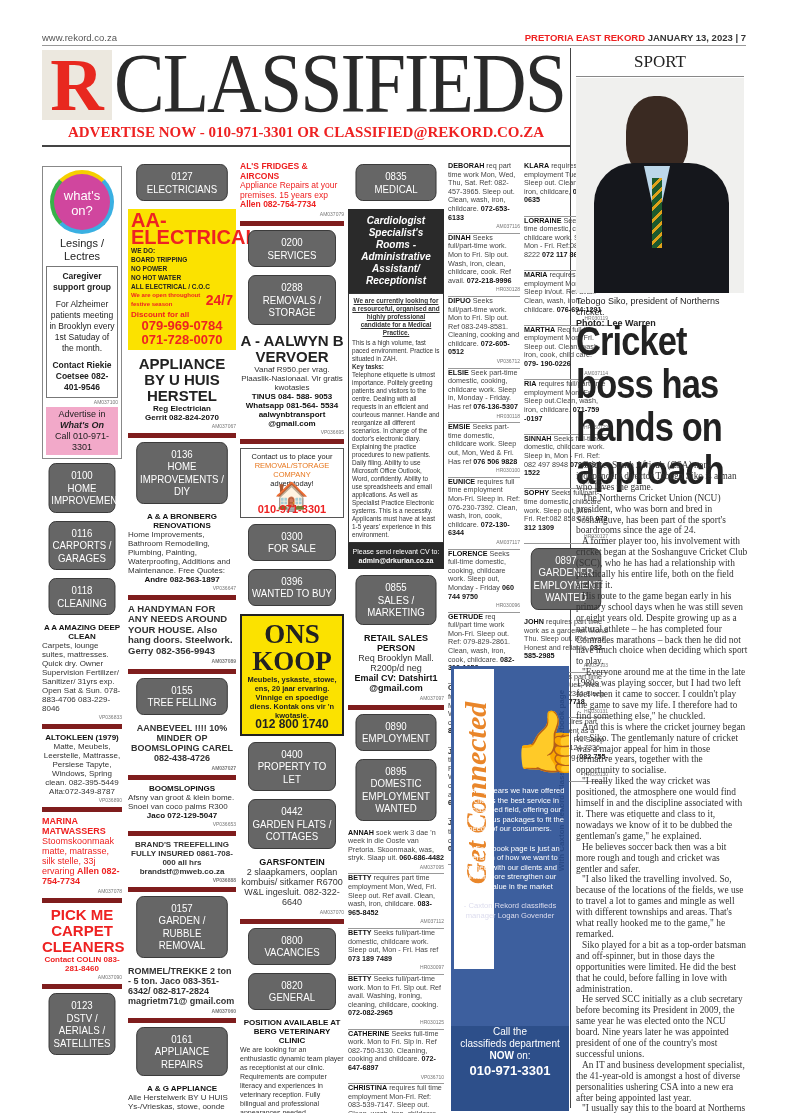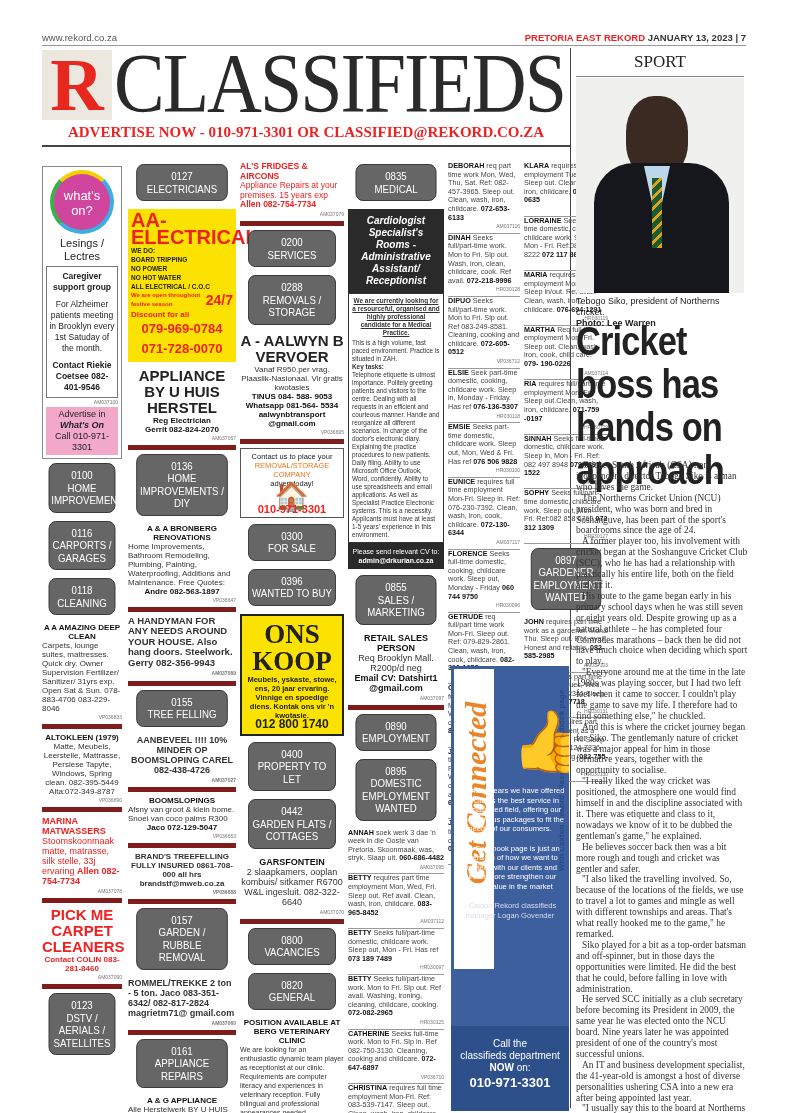--- a/index.html
+++ b/index.html
@@ -88,21 +88,21 @@
     <div style="white-space:pre-line;font-size:6.5px;font-weight:bold;line-height:9px">WE DO:
 BOARD TRIPPING
 NO POWER
 NO HOT WATER
 ALL ELECTRICAL / C.O.C</div>
     <div style="display:flex;align-items:center;color:#e22;font-size:6px;font-weight:bold">
         <span>We are open throughout festive season</span>
         <span style="font-size:14px">24/7</span>
       </div>
     <div style="color:#e22;font-weight:bold;font-size:8px">Discount for all</div>
-    <div style="white-space:pre-line;color:#e22;font-weight:bold;font-size:13px;line-height:20px;text-align:center">079-969-0784
+    <div style="white-space:pre-line;color:#e22;font-weight:bold;font-size:13px;line-height:14px;text-align:center">079-969-0784
 071-728-0070</div>
   </div>
   <div class="ad"><div class="big">APPLIANCE BY U HUIS HERSTEL</div><b>Reg Electrician</b><br><b>Gerrit 082-824-2070</b><span class="ref">AM037067</span></div>
   <div class="cat" style="white-space:pre-line">0136
 HOME
 IMPROVEMENTS / DIY</div>
   <div class="ad"><b>A &amp; A BRONBERG RENOVATIONS</b><div style="text-align:left">Home Improvements, Bathroom Remodeling, Plumbing, Painting, Waterproofing, Additions and Maintenance. Free Quotes:</div><b>Andre 082-563-1897</b><span class="ref">VP036647</span></div>
   <div class="ad" style="text-align:left;font-size:9.5px;line-height:10.5px;font-weight:bold"><span>A HANDYMAN FOR ANY NEEDS AROUND YOUR HOUSE. Also hang doors. Steelwork.</span> <span>Gerry 082-356-9943</span><span class="ref">AM037089</span></div>
   <div class="cat" style="white-space:pre-line">0155
 TREE FELLING</div>
@@ -226,21 +226,21 @@
 <div class="abs" style="left:451px;top:666px;width:118px;height:445px;background:#3d5f9e;color:#fff;overflow:hidden">
   <div style="position:absolute;left:3px;top:3px;width:40px;height:300px;background:#fff"></div>
   <div style="position:absolute;left:-100px;top:110px;width:250px;transform:rotate(-90deg);color:#e9862a;font-family:'Liberation Serif',serif;font-style:italic;font-weight:bold;font-size:30px;text-align:center">Get Connected</div>
   <div style="position:absolute;left:-70px;top:110px;width:240px;transform:rotate(-90deg);color:#2a4a86;font-size:8px;font-weight:bold;text-align:center;margin-left:60px">With Caxton Rekord Classifieds Facebook page</div>
   <div style="position:absolute;left:60px;top:40px;font-size:60px;color:#cfe0ee">👍</div>
   <div style="position:absolute;left:4px;top:120px;width:110px;text-align:center;font-size:7.6px;line-height:9.6px">
     <div>For many years we have offered our clients the best service in the classified field, offering our client various packages to fit the needs of our consumers.</div><br>
     <div>The Facebook page is just an extension of how we want to connect with our clients and further more strengthen our brand value in the market</div><br>
     <div style="font-weight:normal;color:#dde">- Caxton Rekord classifieds manager Logan Govender</div>
   </div>
-  <div style="position:absolute;left:0;top:360px;width:118px;height:85px;background:#2d4f8a;text-align:center;font-size:10px;line-height:12px;padding-top:12px">
+  <div style="position:absolute;left:0;top:360px;width:118px;height:85px;background:#2d4f8a;text-align:center;font-size:10px;line-height:12px;padding-top:0">
     <div>Call the</div>
       <div>classifieds department</div>
       <div><b>NOW</b> <span>on:</span></div>
       <div style="font-weight:bold;font-size:13px;margin-top:3px">010-971-3301</div>
   </div>
 </div>
 
 <div class="abs sport">SPORT</div>
 <div class="abs photo">
   <div style="position:absolute;left:50px;top:18px;width:62px;height:80px;border-radius:45% 45% 40% 40%;background:#3a2a22"></div>

